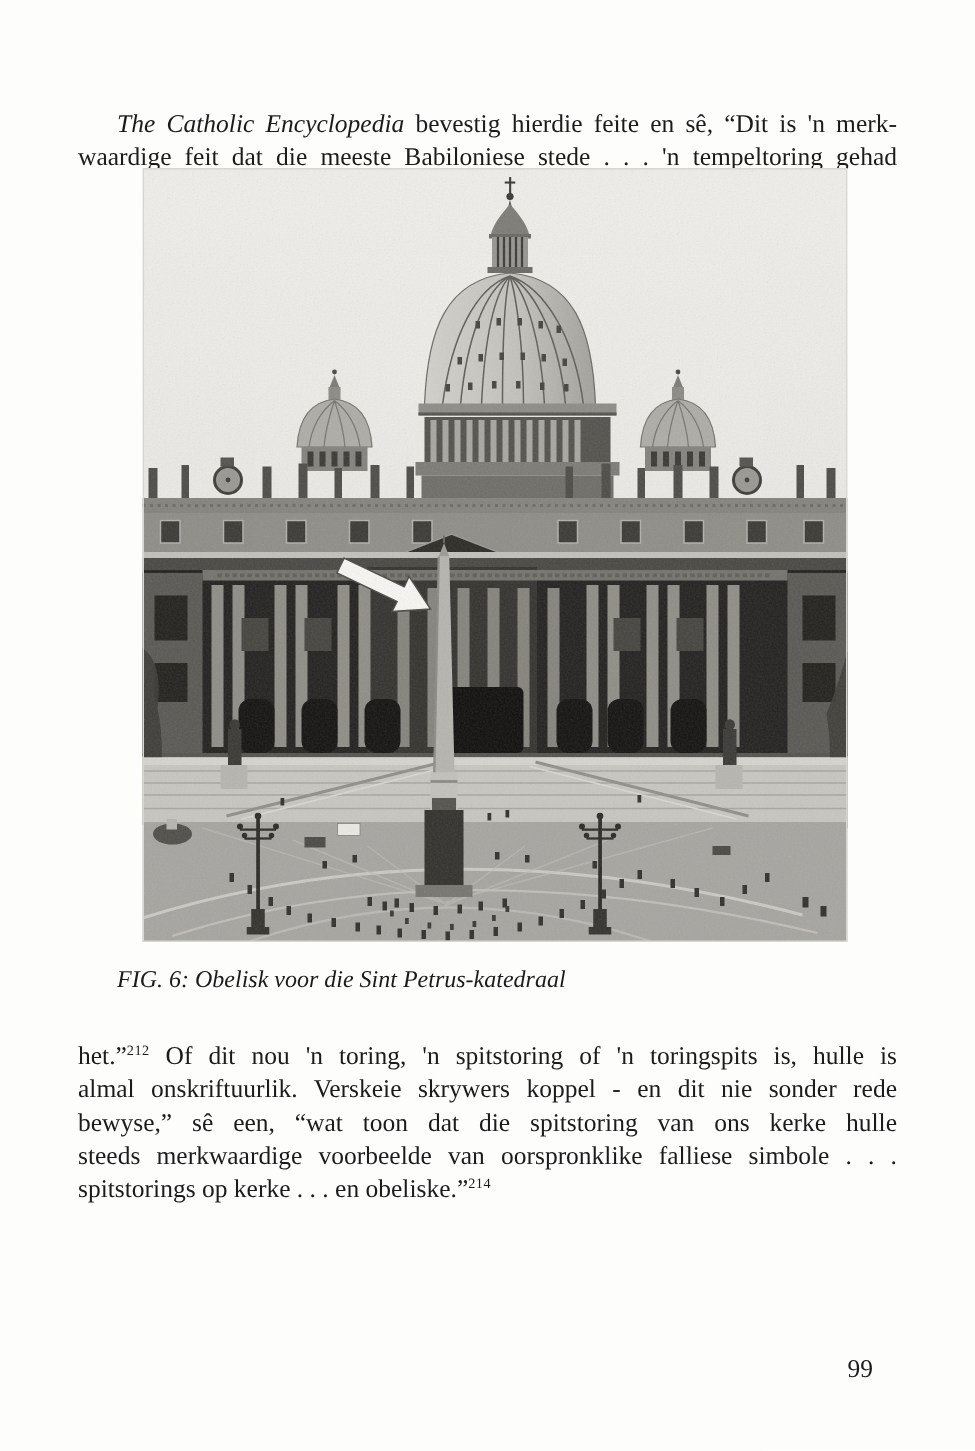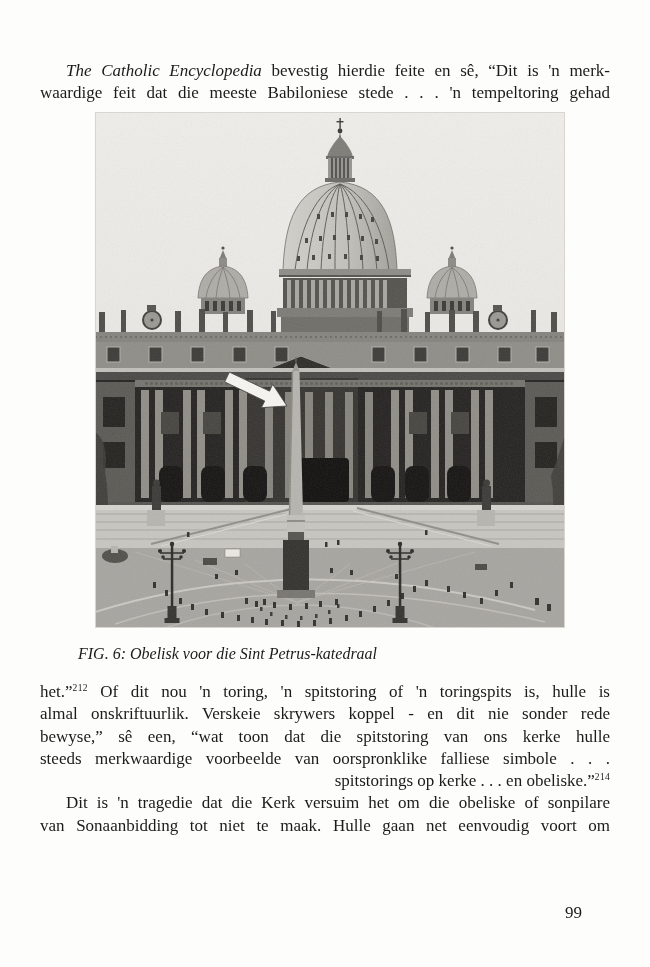--- a/index.html
+++ b/index.html
@@ -2,22 +2,22 @@
 <html><head>
 <meta charset="utf-8">
 <style>
   html,body{margin:0;padding:0;background:#ffffff;}
   .page{
     position:relative;width:650px;height:967px;background:#fdfdfc;
     font-family:"Liberation Serif","DejaVu Serif",serif;color:#1b1b1b;
     overflow:hidden;
   }
   .textblock{position:absolute;left:40px;width:570px;font-size:17px;line-height:22.3px;}
-  .para{margin:0;}
-  .line{white-space:normal;text-align:right;}
+  .para{margin:12px;}
+  .line{white-space:normal;}
   .line.just{text-align:justify;text-align-last:justify;}
   .line.ind{text-indent:26px;}
   .it{font-style:italic;}
   sup.fn{font-size:9.5px;line-height:0;vertical-align:6px;letter-spacing:.3px;}
   .caption{
     position:absolute;left:78px;top:645px;font-size:16px;font-style:italic;color:#1b1b1b;text-align:right;
   }
   .pageno{position:absolute;left:565px;top:903px;font-size:17px;}
   .photo{position:absolute;left:95px;top:112px;width:470px;height:516px;}
 </style>
@@ -252,21 +252,17 @@
   <div class="caption">FIG. 6: Obelisk voor die Sint Petrus-katedraal</div>
 
   <div class="textblock" style="top:681px">
     <div class="para">
         <div class="line just"><span>het.”</span><sup class="fn">212</sup><span> Of dit nou 'n toring, 'n spitstoring of 'n toringspits is, hulle is</span></div>
         <div class="line just"><span>almal onskriftuurlik. Verskeie skrywers koppel - en dit nie sonder rede</span></div>
         <div class="line just"><span>bewyse,” sê een, “wat toon dat die spitstoring van ons kerke hulle</span></div>
         <div class="line just"><span>steeds merkwaardige voorbeelde van oorspronklike falliese simbole . . .</span></div>
         <div class="line"><span>spitstorings op kerke . . . en obeliske.”</span><sup class="fn">214</sup></div>
       </div>
-    <div class="para">
-        <div class="line just ind"><span>Dit is 'n tragedie dat die Kerk versuim het om die obeliske of sonpilare</span></div>
-        <div class="line just"><span>van Sonaanbidding tot niet te maak. Hulle gaan net eenvoudig voort om</span></div>
-      </div>
   </div>
 
   <div class="pageno">99</div>
 
 </div>
 
 </body></html>

